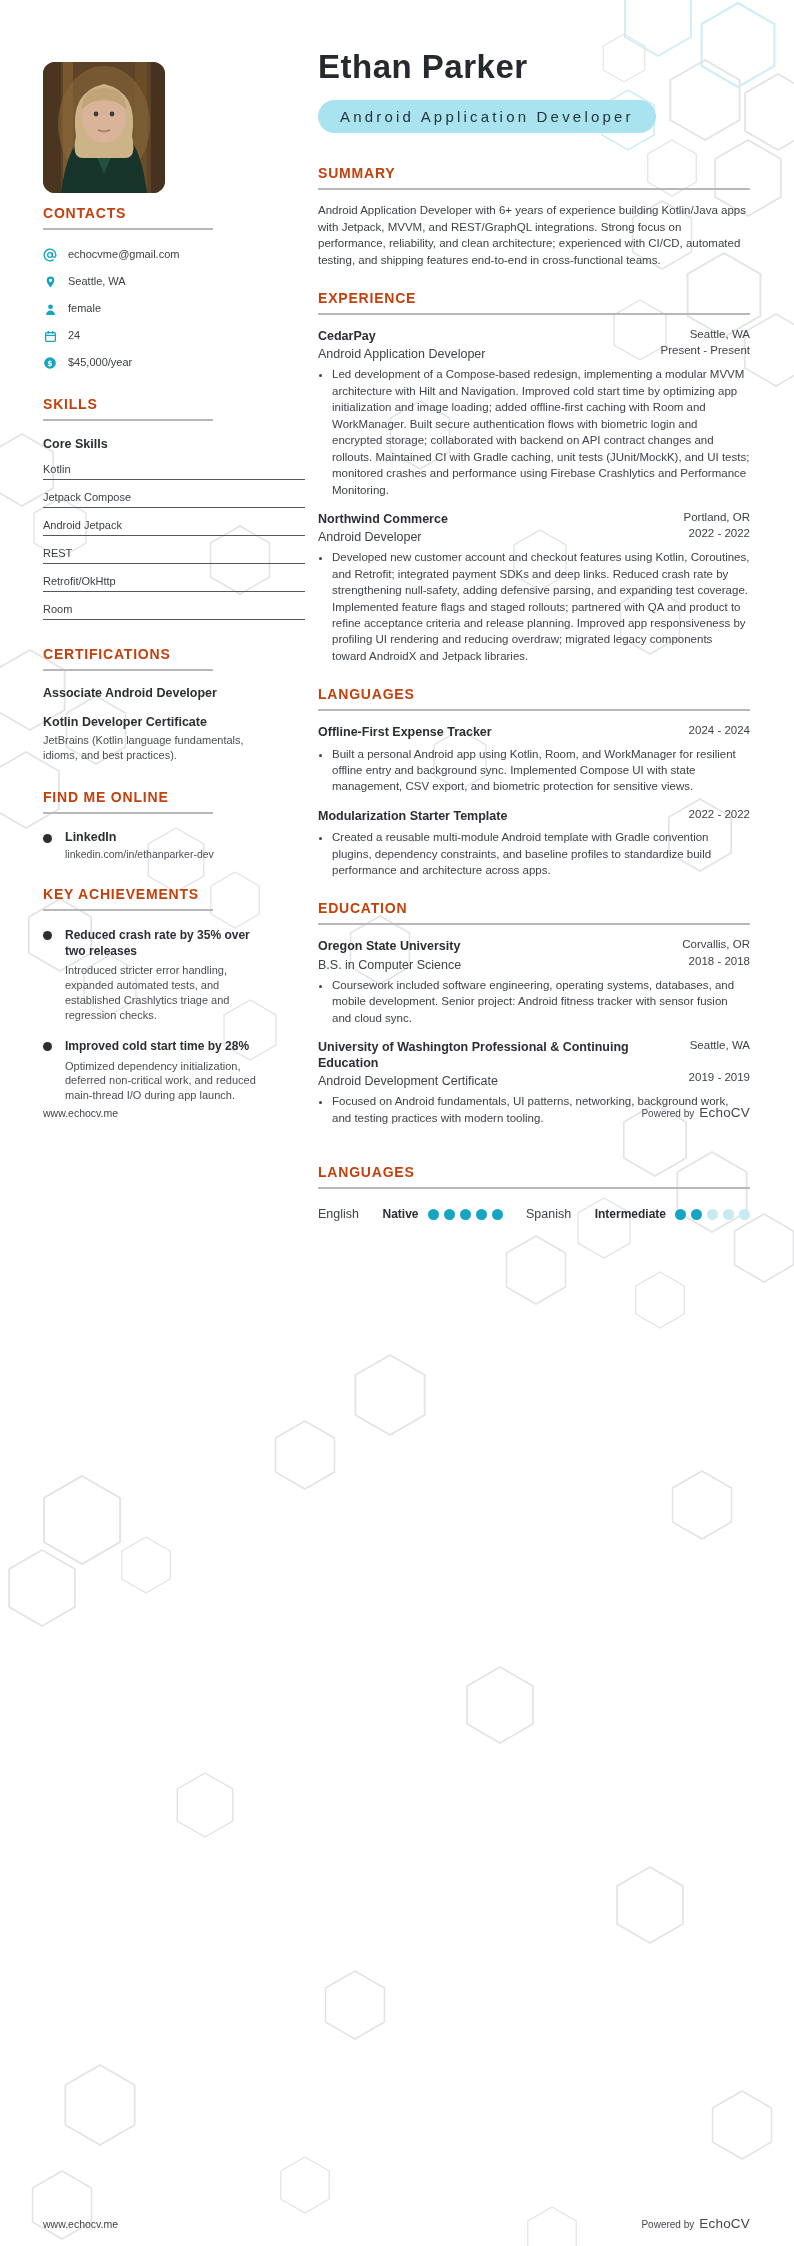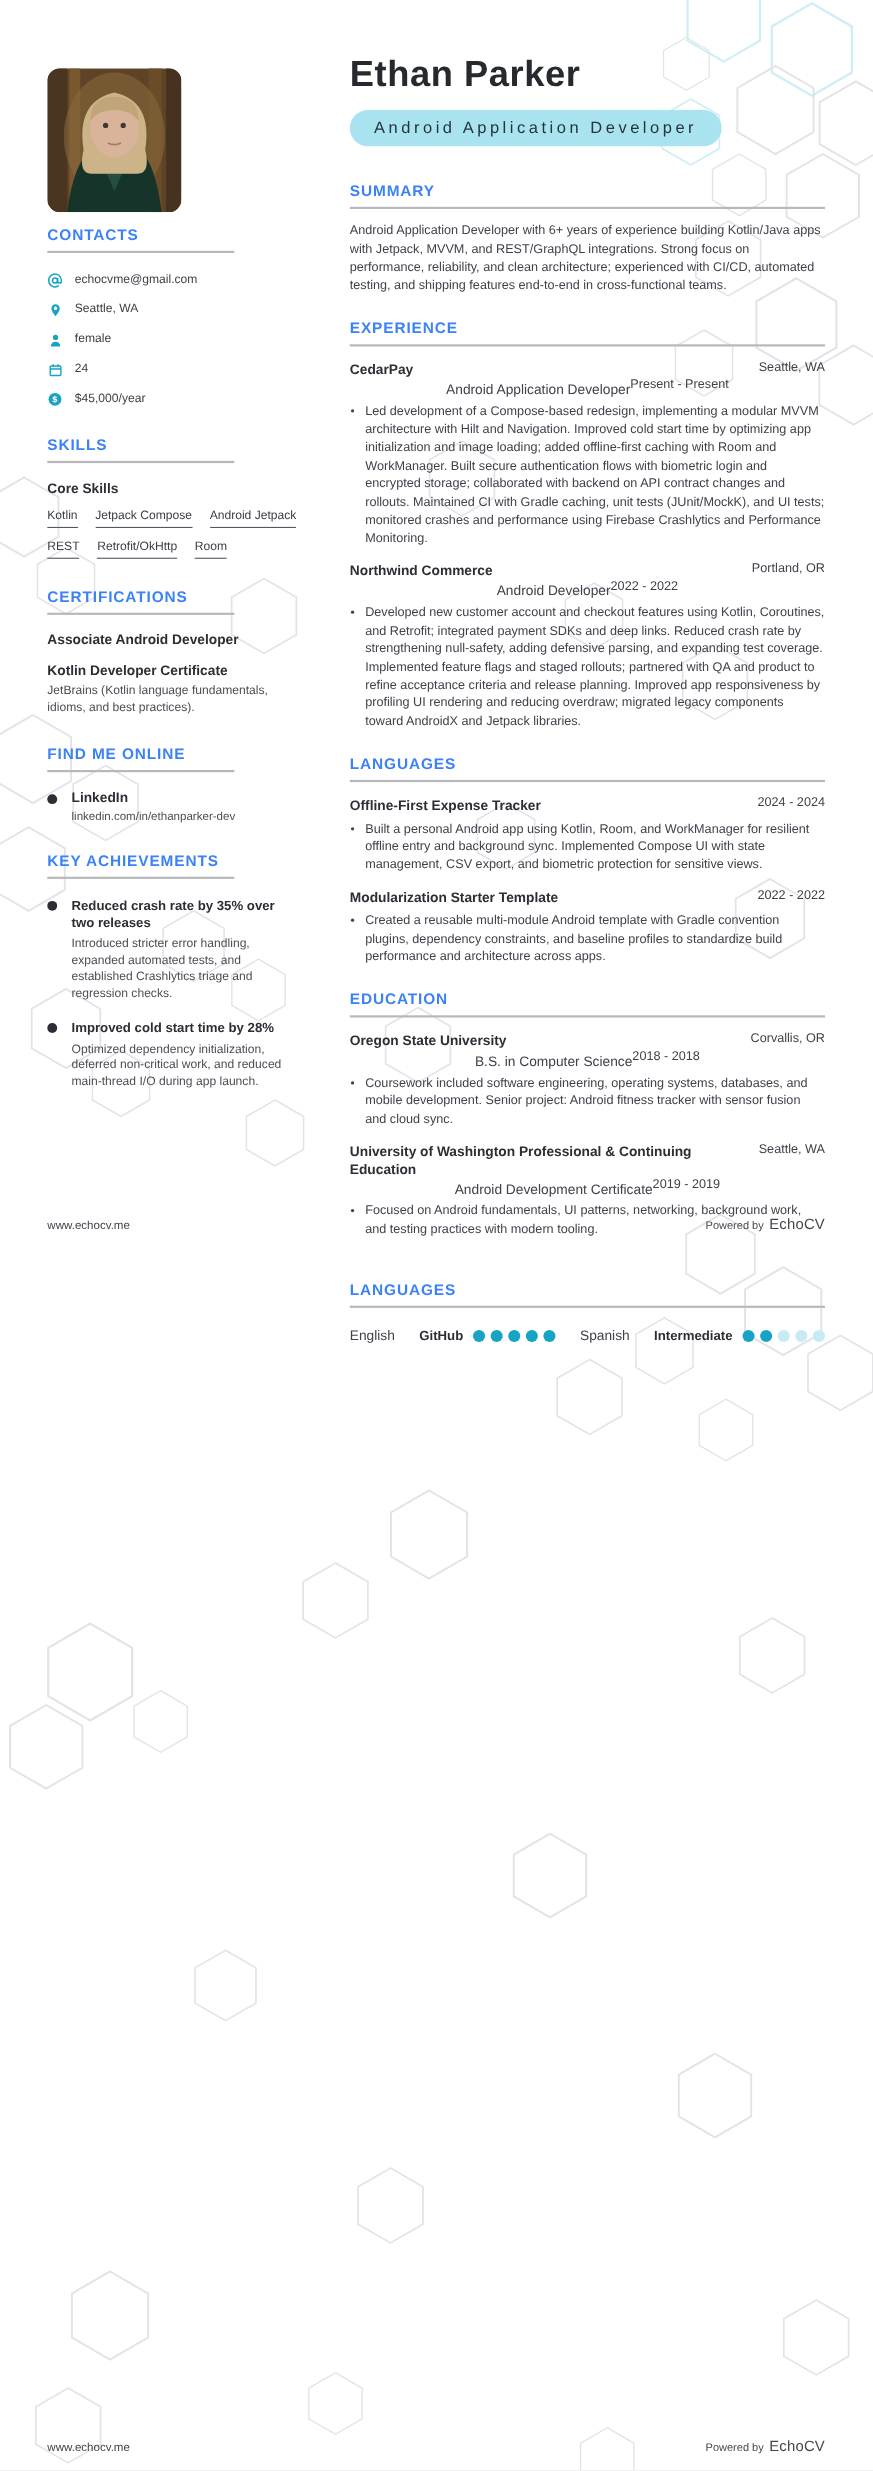--- a/index.html
+++ b/index.html
@@ -20,49 +20,49 @@
   .header-block { position:absolute; left:318px; top:48px; width:432px; z-index:2; }
   .name { font-size:33px; font-weight:600; letter-spacing:.5px; color:#26292e; }
   .title-badge {
     display:inline-block; margin-top:14px; padding:8px 22px;
     background:#a9e3ef; border-radius:20px;
     font-size:15px; letter-spacing:3.2px; color:#24353b; font-weight:500;
     white-space:nowrap;
   }
 
   
-  .sec-h { font-size:14px; font-weight:700; letter-spacing:.8px; color:#3b82f6; }
+  .sec-h { font-size:14px; font-weight:700; letter-spacing:.8px; color:#c2410c; }
   .rule { height:2px; background:#b6b8bb; margin-top:7px; }
   .rule-left { width:170px; }
 
   
   .left-col { position:absolute; left:43px; top:205px; width:252px; z-index:2; }
   .left-sec { margin-bottom:26px; }
   .contact-list { margin-top:18px; }
   .contact-item { display:flex; gap:11px; margin-bottom:13px; font-size:11px; color:#3c4046; }
   .cicon { width:14px; height:14px; flex:0 0 14px; display:inline-flex; align-items:center; justify-content:center; }
   .skill-group-label { margin-top:16px; font-size:12.5px; font-weight:700; color:#2b2e34; }
-  .chips { margin-top:12px; width:262px; display:flex; flex-wrap:wrap; column-gap:16px; row-gap:11px; }
+  .chips { margin-top:12px; width:262px; display:flex; flex-wrap:wrap; column-gap:16px; row-gap:11px;flex-direction:column; }
   .chip { font-size:11px; color:#3c4046; padding-bottom:4px; border-bottom:1.5px solid #53575e; }
   .cert-item { margin-top:15px; }
   .cert-title { font-size:12.5px; font-weight:700; color:#2b2e34; }
   .cert-desc { margin-top:4px; font-size:11px; line-height:1.35; color:#4a4e55; width:238px; }
   .dot-row { display:flex; gap:13px; margin-top:16px; }
   .bdot { width:9px; height:9px; border-radius:50%; background:#2b2e34; margin-top:4px; flex:0 0 9px; }
   .link-label { font-size:12.5px; font-weight:700; color:#2b2e34; }
   .link-url { margin-top:4px; font-size:10.5px; color:#4a4e55; }
   .ach-title { font-size:12px; font-weight:700; color:#2b2e34; line-height:1.35; width:190px; }
   .ach-desc { margin-top:4px; font-size:11px; line-height:1.35; color:#4a4e55; width:195px; }
 
   
   .right-col { position:absolute; left:318px; top:165px; width:432px; z-index:2; }
   .r-sec { margin-bottom:22px; }
   .summary-text { margin-top:12px; font-size:11.5px; line-height:1.44; color:#3e424a; }
   .entry { margin-top:13px; }
-  .entry-row { display:flex; justify-content:center; align-items:flex-start; }
+  .entry-row { display:flex; justify-content:space-between; align-items:flex-start; }
   .entry-title { font-size:12.5px; font-weight:700; color:#2b2e34; line-height:1.3; flex:1 1 auto; padding-right:10px; }
   .entry-meta { font-size:11.5px; color:#3e424a; text-align:right; flex:0 0 auto; max-width:64px; white-space:normal; }
   .entry-meta.wide { max-width:130px; white-space:nowrap; }
   .entry-sub { font-size:12.5px; color:#3e424a; margin-top:3px; }
   .entry-bullets { margin-top:5px; padding-left:14px; }
   .entry-bullets li { font-size:11.5px; line-height:1.43; color:#3e424a; list-style-type:disc; }
 
   
   .footer-row { position:absolute; left:43px; width:707px; display:flex; justify-content:space-between; align-items:baseline; z-index:2; }
   .footer-url { font-size:10.5px; color:#3f434b; }
@@ -389,21 +389,21 @@
       <span class="brand">EchoCV</span>
     </span>
   </div>
 
   <div class="lang-sec">
     <div class="sec-h">LANGUAGES</div>
     <div class="rule"></div>
     <div class="lang-row">
       <span class="lang-name">English</span>
       <span class="lang-level-group">
-        <span class="lang-level">GitHub</span>
+        <span class="lang-level">Native</span>
         <span class="dots">
             <span class="dot filled"></span>
             <span class="dot filled"></span>
             <span class="dot filled"></span>
             <span class="dot filled"></span>
             <span class="dot filled"></span>
           </span>
       </span>
       <span class="lang-name">Spanish</span>
       <span class="lang-level-group">

